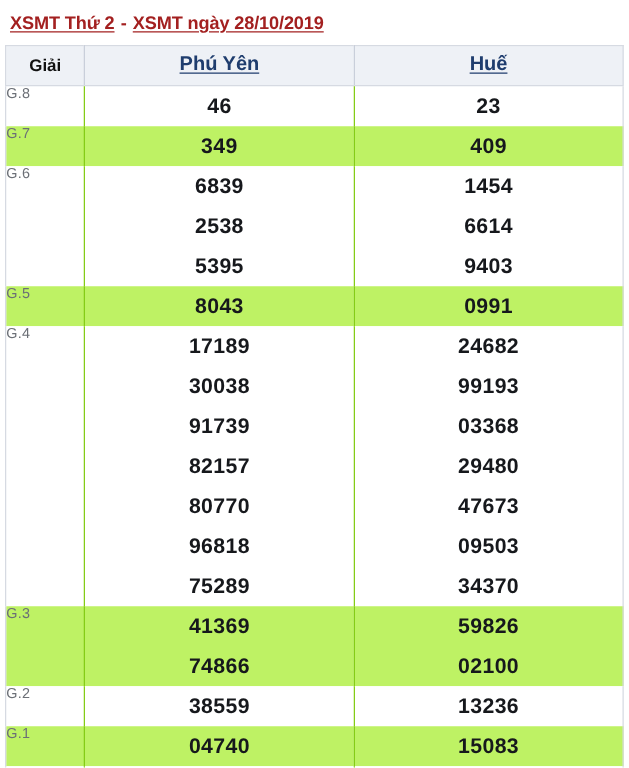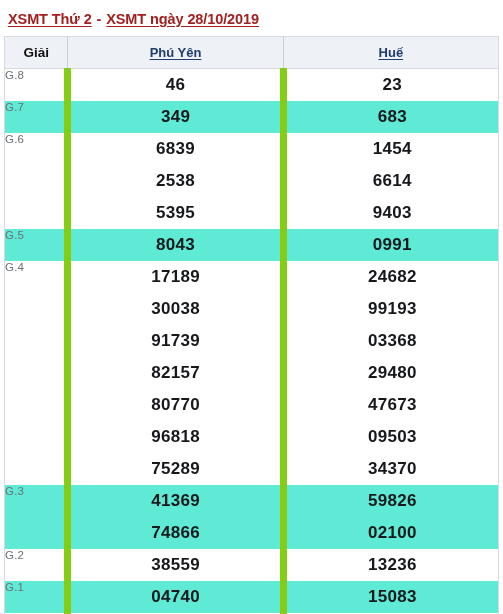--- a/index.html
+++ b/index.html
@@ -63,34 +63,34 @@
     padding-left: 11px;
     font-size: 13.5px;
     font-weight: bold;
     color: #111111;
   }
   th.prov-head {
     text-align: center;
   }
   .prov-link {
     color: #1F3D6E;
-    font-size: 13px;
+    font-size: 16px;
     font-weight: bold;
     text-decoration: underline;
     text-underline-offset: 2px;
   }
 
   table.results tbody td {
-    border-right: 7px solid #84cc16;
+    border-right: 1px solid #84cc16;
     vertical-align: top;
     padding: 0;
   }
   table.results tbody td:last-child { border-right: none; }
 
-  tr.band-alt td { background: #5eead4; }
+  tr.band-alt td { background: #bef264; }
   tr.band-plain td { background: #ffffff; }
 
   td.prize-cell {
     font-size: 11.5px;
     color: #6b6f76;
     text-align: left;
     padding-left: 11px;
     padding-top: 9px;
     letter-spacing: 0.2px;
   }
@@ -153,21 +153,21 @@
           <td class="nums">
             <div class="num">23</div>
           </td>
         </tr>
         <tr class="band-alt">
           <td class="prize-cell">G.7</td>
           <td class="nums">
             <div class="num">349</div>
           </td>
           <td class="nums">
-            <div class="num">683</div>
+            <div class="num">409</div>
           </td>
         </tr>
         <tr class="band-plain">
           <td class="prize-cell">G.6</td>
           <td class="nums">
             <div class="num">6839</div>
             <div class="num">2538</div>
             <div class="num">5395</div>
           </td>
           <td class="nums">

